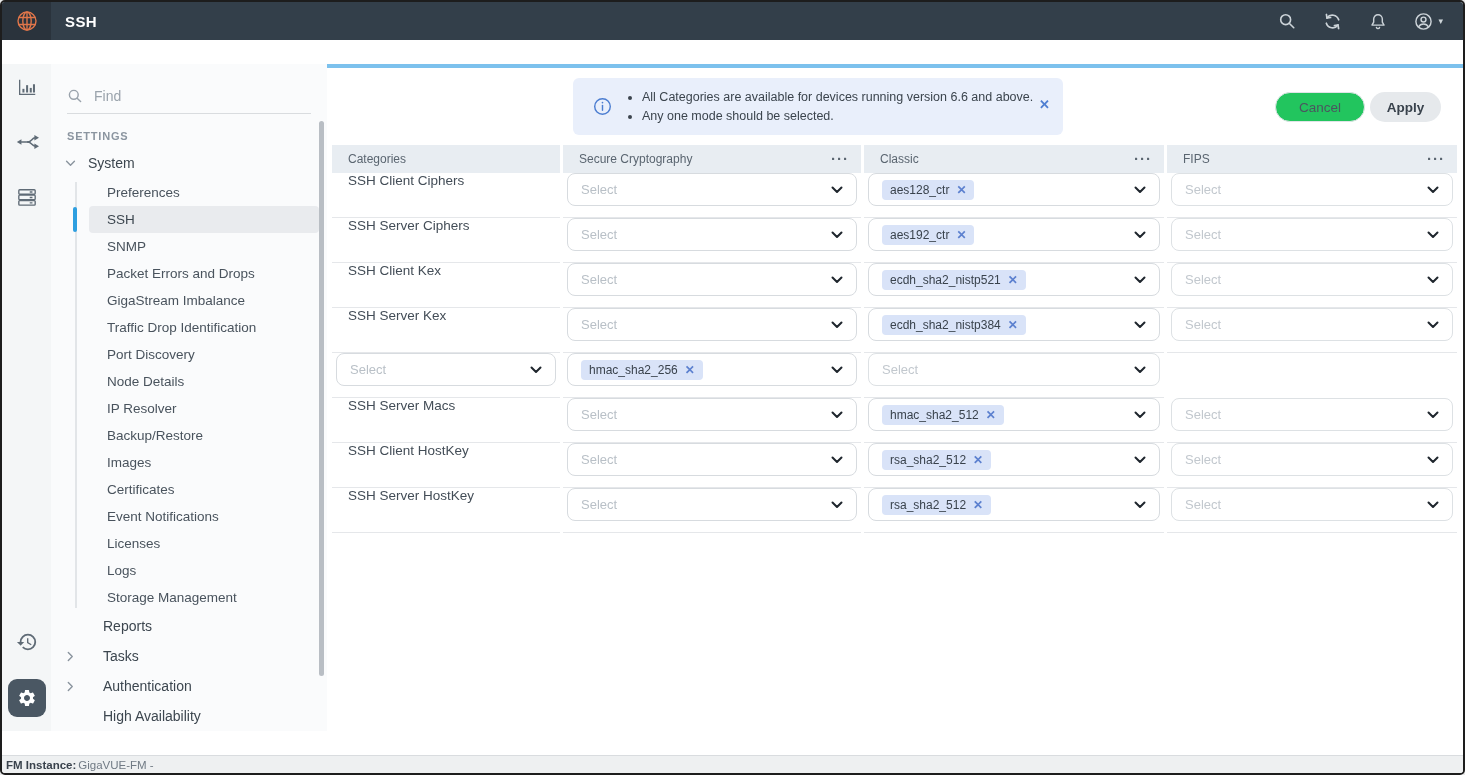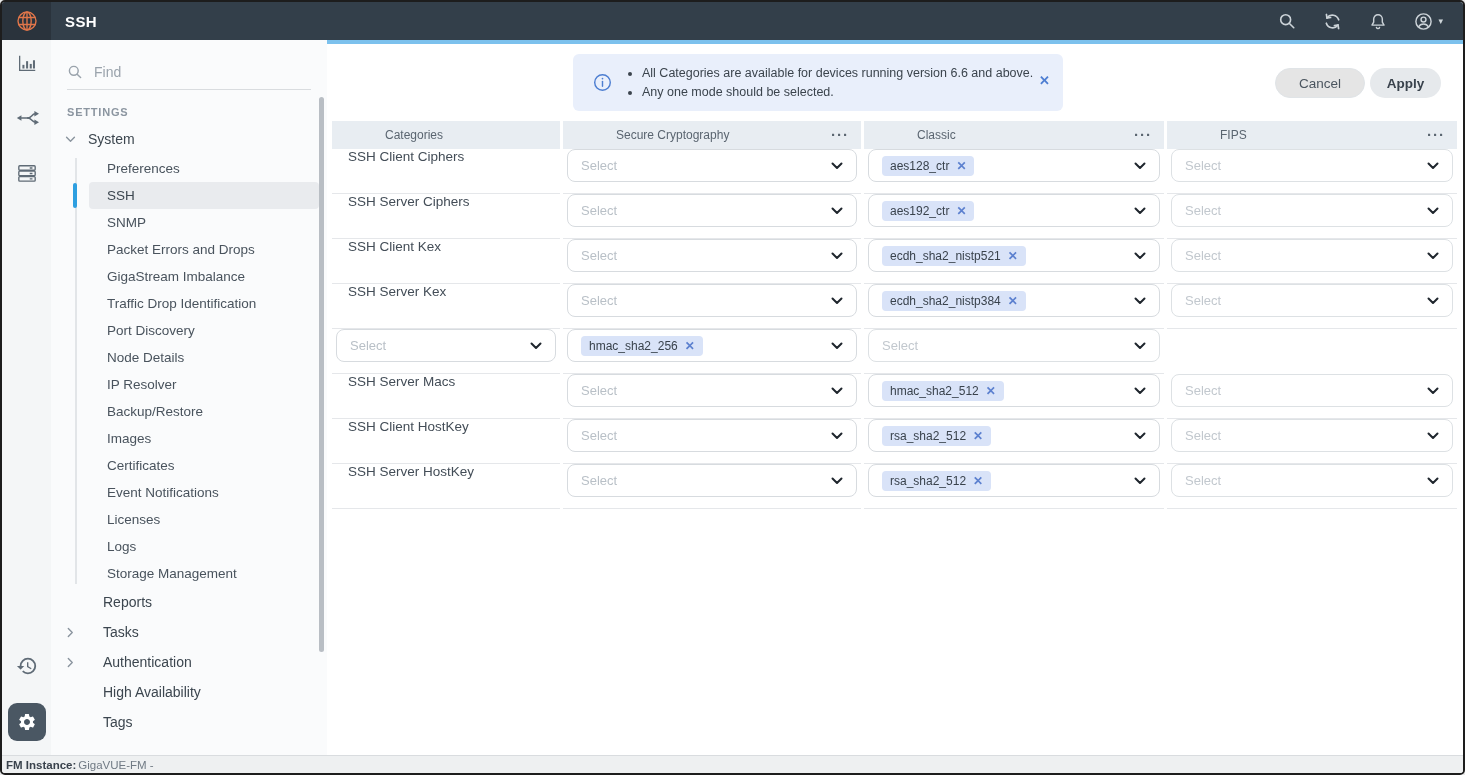--- a/index.html
+++ b/index.html
@@ -1,19 +1,19 @@
 <!DOCTYPE html>
 <html><head>
 <meta charset="utf-8">
 <style>
   * { margin:0; padding:0; box-sizing:border-box; }
   html,body { background:#e8e8e8; font-family:"Liberation Sans", sans-serif; }
   .screen{
     width:1465px;height:775px;border:2px solid #1d1d1d;border-radius:5px;
-    overflow:hidden;background:#fff;display:flex;flex-direction:column;
+    overflow:hidden;background:#fff;display:flex;flex-direction:column;gap:24px;
   }
   
   .topbar{height:38px;background:#333f4a;display:flex;align-items:center;flex:0 0 38px;}
   .logo{width:49px;height:38px;background:#2a333c;display:flex;align-items:center;justify-content:center;}
   .topbar-title{color:#ffffff;font-size:15px;margin-left:14px;letter-spacing:.4px;font-weight:600;}
   .topbar-right{margin-left:auto;display:flex;align-items:center;gap:27px;padding-right:20px;}
   .tb-icon{display:flex;align-items:center;cursor:pointer;}
   .caret{color:#cfd6da;font-size:9px;margin-left:5px;}
   
   .body{flex:1;display:flex;min-height:0;}
@@ -45,27 +45,27 @@
   
   .main{flex:1;background:#fff;display:flex;flex-direction:column;min-width:0;}
   .accent{height:4px;background:#7cc1ed;flex:0 0 4px;}
   .main-header{height:77px;position:relative;flex:0 0 77px;}
   .banner{position:absolute;left:246px;top:10px;width:490px;height:57px;background:#e9effb;border-radius:6px;display:flex;align-items:center;}
   .banner-info{margin-left:20px;flex:0 0 auto;display:flex;}
   .banner-list{margin-left:16px;list-style:disc;padding-left:14px;}
   .banner-list li{font-size:12.5px;color:#3b444d;line-height:19px;}
   .banner-close{position:absolute;right:13px;top:19px;color:#4e7ed2;font-size:13px;font-weight:bold;cursor:pointer;}
   .btn{position:absolute;top:24px;height:30px;border-radius:16px;font-size:13.5px;display:flex;align-items:center;justify-content:center;cursor:pointer;font-family:"Liberation Sans",sans-serif;}
-  .btn-cancel{right:98px;width:90px;background:#e5e5e5;border:1px solid #e0e4e7;color:#4b555f;}
+  .btn-cancel{right:98px;width:90px;background:#22c55e;border:1px solid #e0e4e7;color:#4b555f;}
   .btn-apply{right:22px;width:71px;background:#e6e9ec;border:none;color:#39424c;font-weight:600;}
   
   .table{margin:0 6px 0 5px;}
   .thead,.trow{display:grid;grid-template-columns:228px 298px 300px 1fr;column-gap:3px;}
   .hcell{height:28px;background:#e8edf2;display:flex;align-items:center;padding:0 12px 0 16px;font-size:12px;color:#5a6570;}
-  .hcell .hlabel{flex:1;margin-left:37px;}
+  .hcell .hlabel{flex:1;}
   .hmore{color:#5a6570;font-size:15px;font-weight:bold;letter-spacing:1px;cursor:pointer;line-height:10px;}
   .cell{height:45px;border-bottom:1px solid #e5e7ea;display:flex;}
   .cat-label{padding-left:16px;font-size:13.5px;color:#434d57;}
   .select{flex:1;height:33px;margin:0 4px;border:1px solid #d7dbdf;border-radius:8px;background:#fff;display:flex;align-items:center;justify-content:space-between;padding:0 13px;cursor:pointer;}
   .select .ph{color:#b9c0c7;font-size:13px;}
   .select.fips{border-color:#dde1e4;}
   .select.fips .ph{color:#c2c8ce;}
   .chip{display:inline-flex;align-items:center;gap:7px;background:#d9e3f8;border-radius:4px;padding:3px 8px;font-size:12px;color:#39424c;}
   .chip-x{color:#5c80cf;font-weight:bold;font-size:12px;cursor:pointer;line-height:1;}
   

